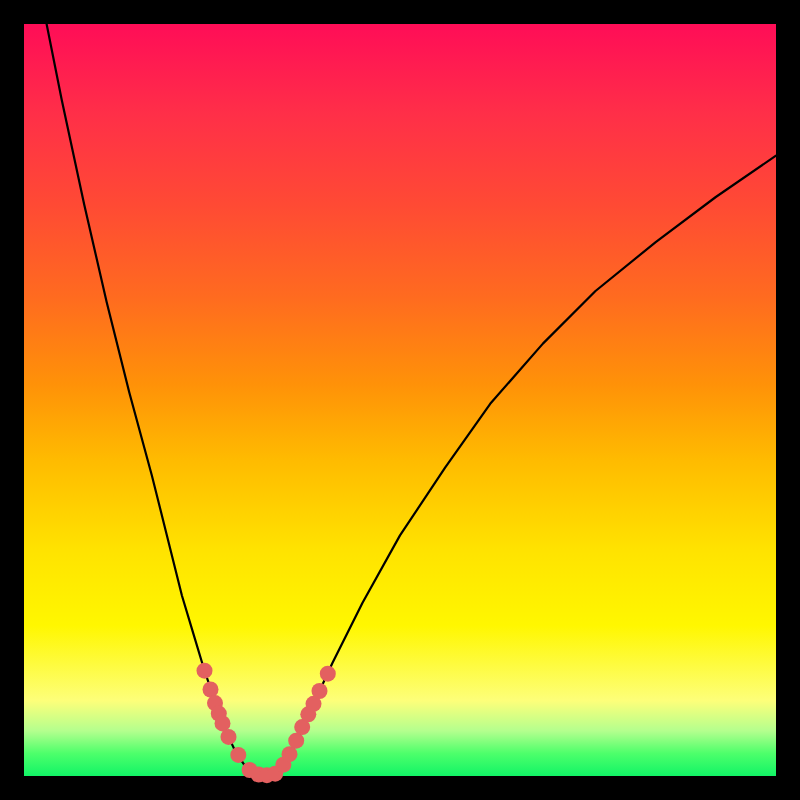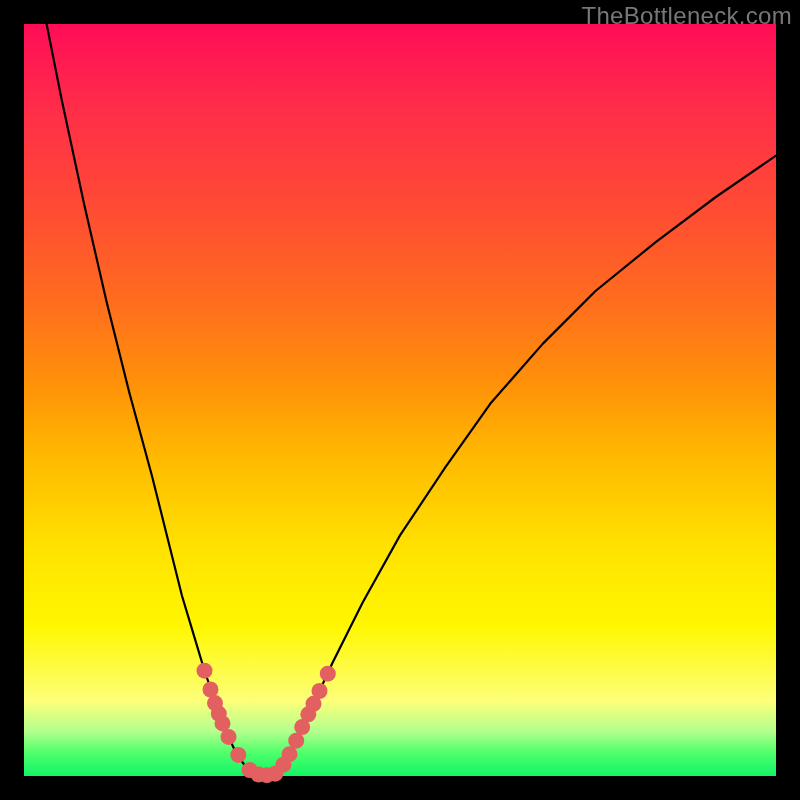--- a/index.html
+++ b/index.html
@@ -65,21 +65,20 @@
   }
   .marker {
     fill: #e36060;
     stroke: none;
   }
 </style>
 </head>
 <body>
 
 <div class="frame">
-  <div class="watermark">TheBottleneck.com</div>
 
   <div class="plot">
     <svg class="curves" viewBox="0 0 752 752">
       <path id="left-curve" class="curve" d="M22.6 0.0 L37.6 75.2 L60.2 180.5 L82.7 278.2 L105.3 368.5 L127.8 451.2 L142.9 511.4 L157.9 571.5 L169.2 609.1 L180.5 646.7 L189.5 673.0 L197.8 695.6 L204.5 712.9 L210.6 725.7 L216.6 735.5 L221.8 743.0 L227.1 746.7 L233.1 749.7 L239.1 750.9 L244.4 751.2"></path>
       <path id="right-curve" class="curve" d="M244.4 751.2 L251.9 749.0 L259.4 740.7 L270.7 721.9 L285.8 688.1 L308.3 639.2 L338.4 579.0 L376.0 511.4 L421.1 443.7 L466.2 379.8 L518.9 319.6 L571.5 267.0 L631.7 218.1 L691.8 173.0 L752.0 131.6"></path>
       <g id="marker-group">
           <circle cx="180.5" cy="646.7" r="8" class="marker"></circle>
           <circle cx="186.5" cy="665.5" r="8" class="marker"></circle>
           <circle cx="191.0" cy="679.1" r="8" class="marker"></circle>
           <circle cx="194.8" cy="689.6" r="8" class="marker"></circle>

